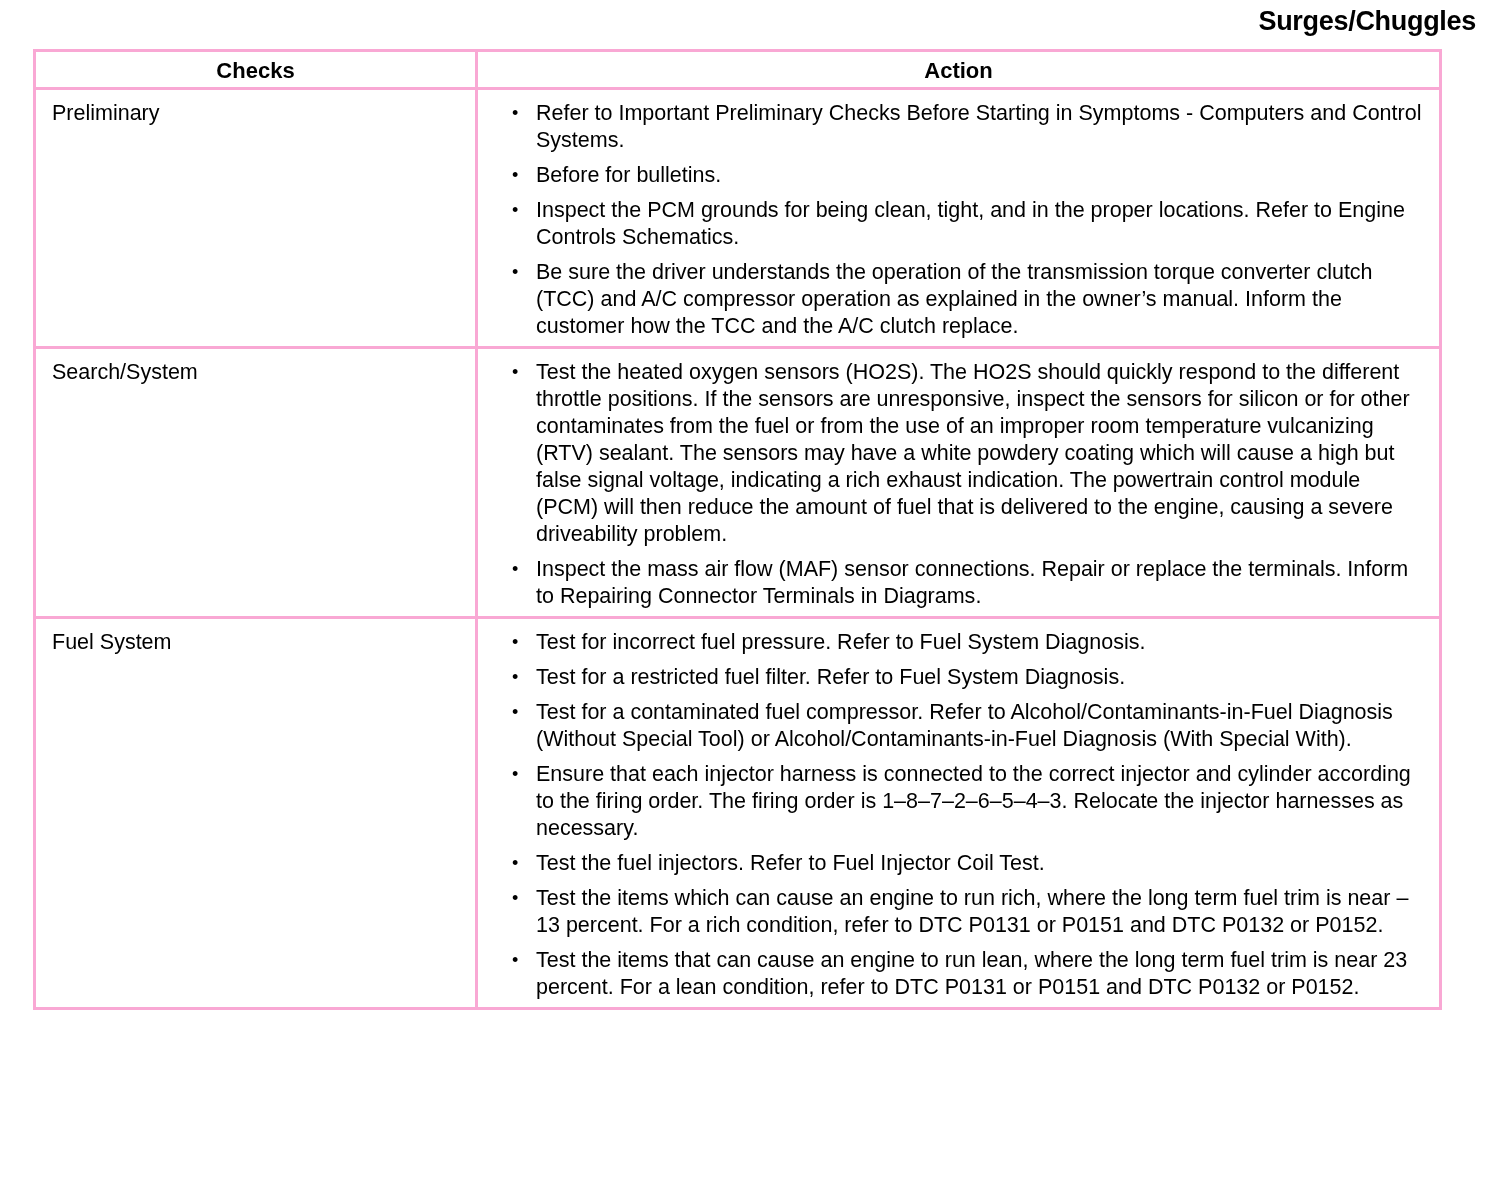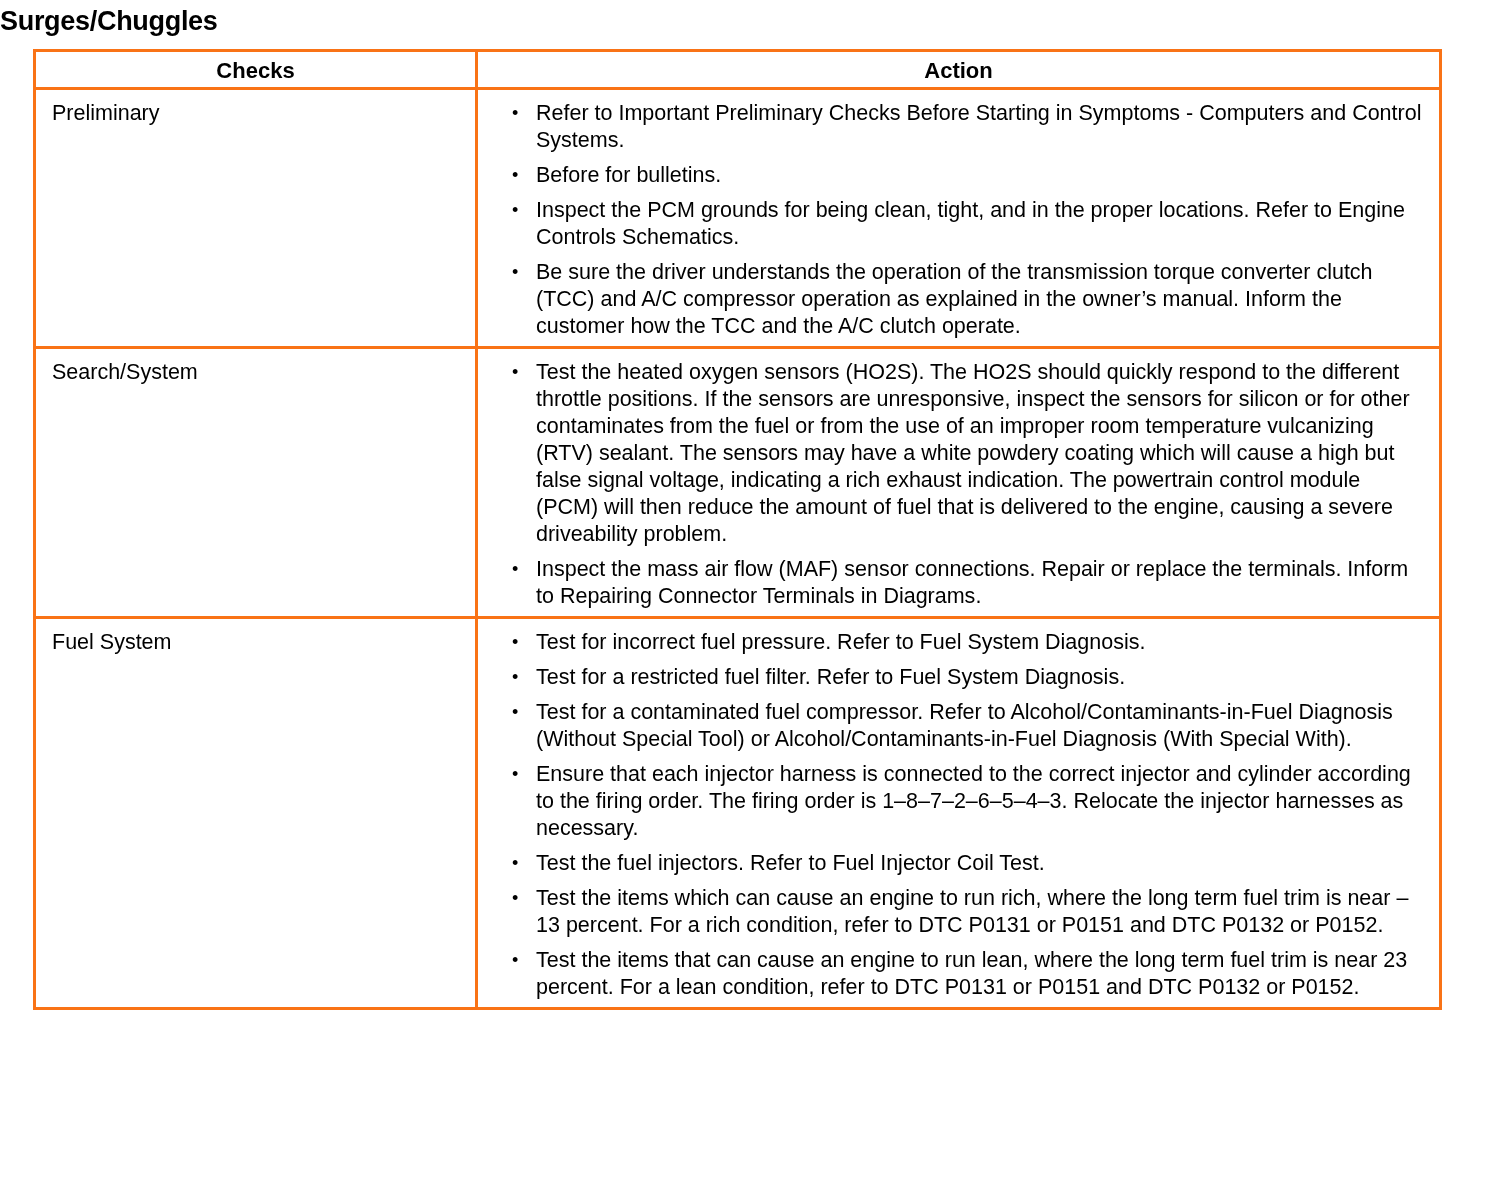--- a/index.html
+++ b/index.html
@@ -13,37 +13,37 @@
       position: relative;
       font-family: "Liberation Sans", "DejaVu Sans", sans-serif;
       color: #000000;
       overflow: hidden;
     }
     .title {
       position: absolute;
       left: 0;
       width: 1476px;
       top: 6px;
-      text-align: left;
+      text-align: right;
       font-weight: bold;
       font-size: 27px;
       letter-spacing: -0.3px;
     }
     table.doc {
       position: absolute;
       left: 33px;
       top: 49px;
       width: 1406px;
       border-collapse: collapse;
       table-layout: fixed;
       font-size: 21.5px;
       line-height: 27px;
     }
     table.doc td, table.doc th {
-      border: 3px solid #f97316;
+      border: 3px solid #f9a8d4;
       vertical-align: top;
       padding: 0;
     }
     col.c1 { width: 442px; }
     col.c2 { width: 964px; }
     th {
       font-weight: bold;
       font-size: 22px;
       height: 33px;
       text-align: center;
@@ -95,21 +95,21 @@
     </tr>
   </thead>
   <tbody id="table-body">
     <tr>
       <td class="check-label">Preliminary</td>
       <td class="actions">
         <ul class="bullets">
             <li><span class="bullet">•</span><span>Refer to Important Preliminary Checks Before Starting in </span><span class="it">Symptoms</span><span> - Computers and Control Systems.</span></li>
             <li><span class="bullet">•</span><span>Before for bulletins.</span></li>
             <li><span class="bullet">•</span><span>Inspect the PCM grounds for being clean, tight, and in the proper locations. Refer to </span><span class="it">Engine Controls Schematics</span><span>.</span></li>
-            <li><span class="bullet">•</span><span>Be sure the driver understands the operation of the transmission torque converter clutch (TCC) and A/C compressor operation as explained in the owner’s manual. Inform the customer how the TCC and the A/C clutch operate.</span></li>
+            <li><span class="bullet">•</span><span>Be sure the driver understands the operation of the transmission torque converter clutch (TCC) and A/C compressor operation as explained in the owner’s manual. Inform the customer how the TCC and the A/C clutch replace.</span></li>
           </ul>
       </td>
     </tr>
     <tr>
       <td class="check-label">Search/System</td>
       <td class="actions">
         <ul class="bullets">
             <li><span class="bullet">•</span><span>Test the heated oxygen sensors (HO2S). The HO2S should quickly respond to the different throttle positions. If the sensors are unresponsive, inspect the sensors for silicon or for other contaminates from the fuel or from the use of an improper room temperature vulcanizing (RTV) sealant. The sensors may have a white powdery coating which will cause a high but false signal voltage, indicating a rich exhaust indication. The powertrain control module (PCM) will then reduce the amount of fuel that is delivered to the engine, causing a severe driveability problem.</span></li>
             <li><span class="bullet">•</span><span>Inspect the mass air flow (MAF) sensor connections. Repair or replace the terminals. Inform to </span><span class="it">Repairing Connector Terminals</span><span> in </span><span class="it">Diagrams</span><span>.</span></li>
           </ul>

